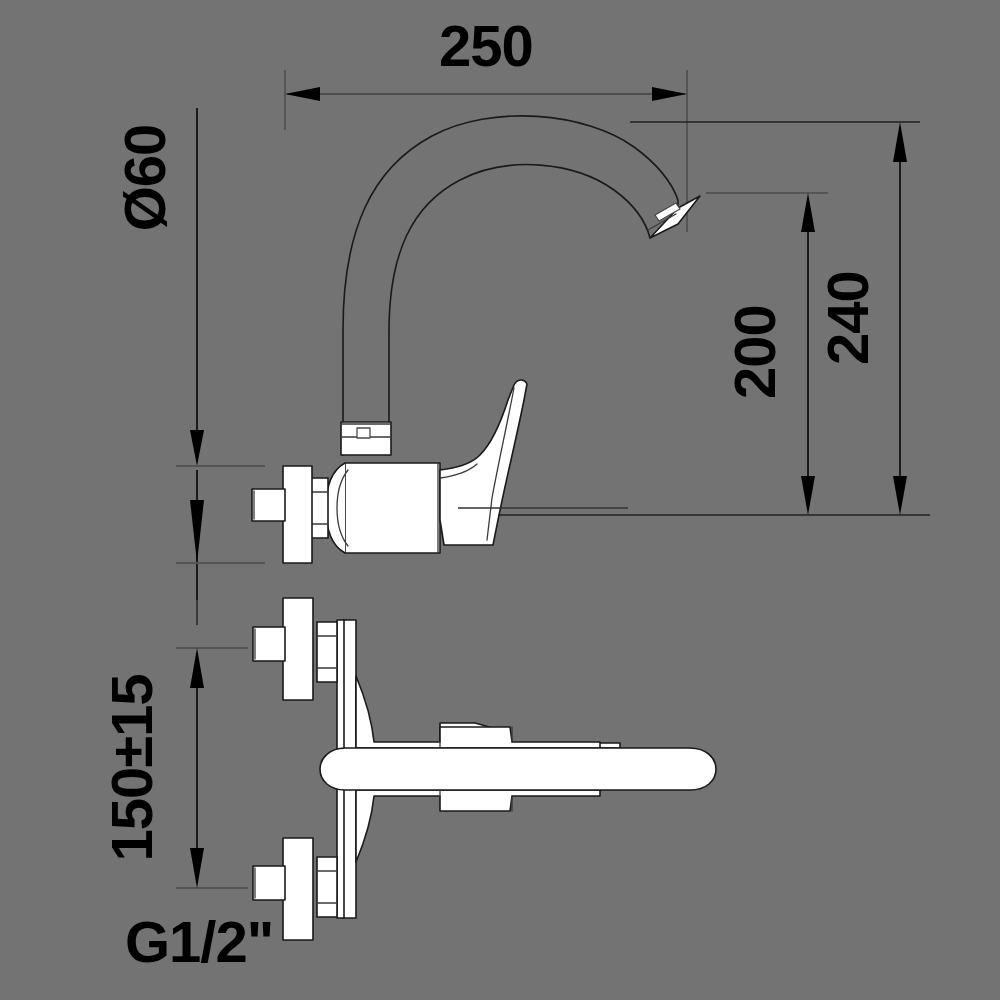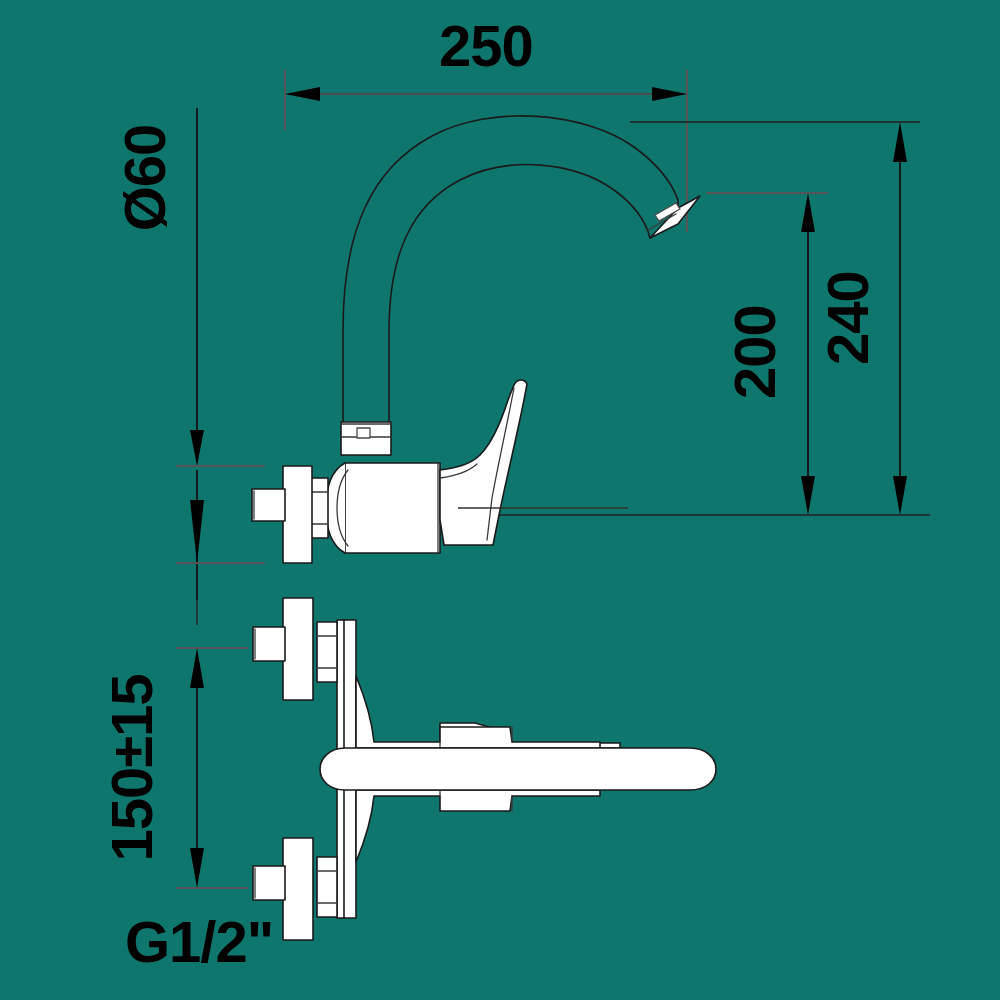--- a/index.html
+++ b/index.html
@@ -11,21 +11,21 @@
   body {
     width: 1000px;
     height: 1000px;
     font-family: "Liberation Sans", sans-serif;
     overflow: hidden;
   }
   #drawing-root {
     position: relative;
     width: 1000px;
     height: 1000px;
-    background: #0f766e;
+    background: #737373;
   }
   svg.sheet {
     display: block;
     width: 1000px;
     height: 1000px;
   }
   text {
     font-family: "Liberation Sans", sans-serif;
     fill: #000000;
   }

